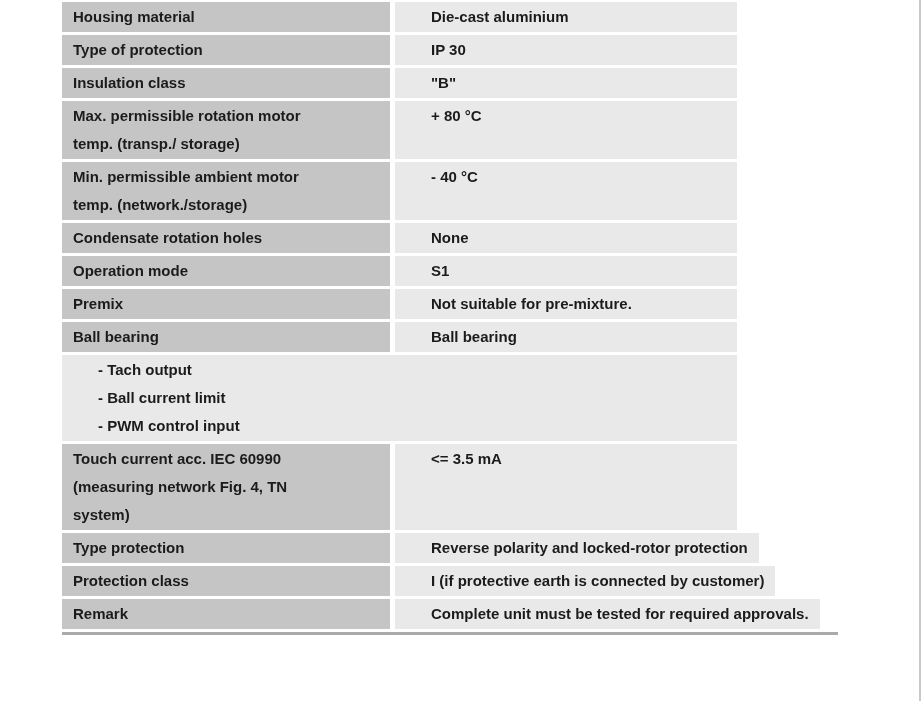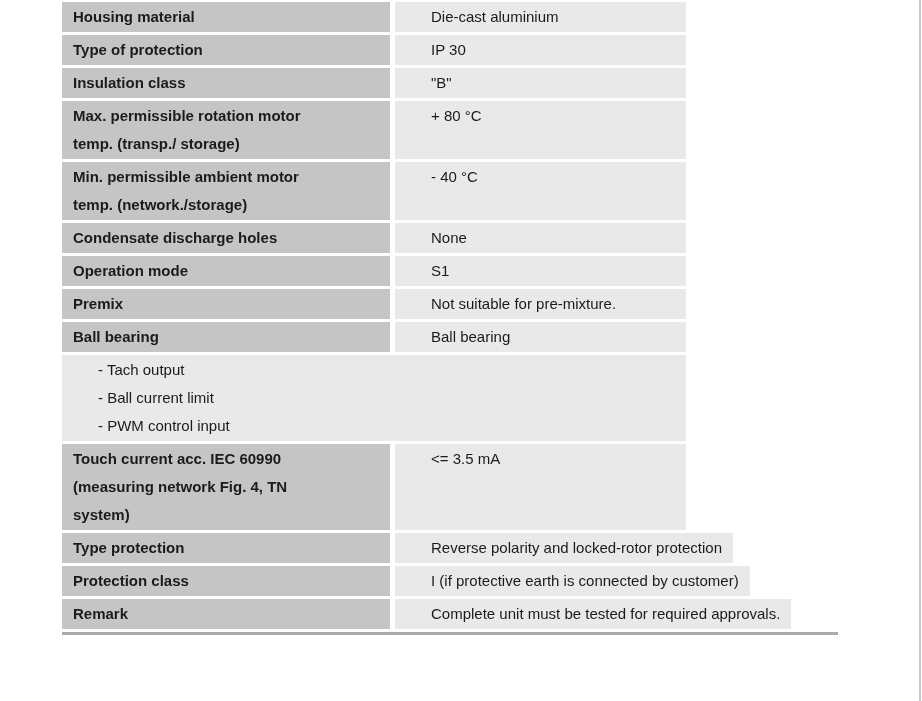--- a/index.html
+++ b/index.html
@@ -16,21 +16,21 @@
   }
   .page {
     position: absolute;
     inset: 0;
     background: var(--page-bg, #ffffff);
   }
   .spec-table {
     position: absolute;
     left: 62px;
     top: 2px;
-    width: 624px;
+    width: 675px;
     display: flex;
     flex-direction: column;
     gap: 3px;
     justify-content: flex-end;
   }
   .row {
     display: flex;
     gap: 5px;
   }
   .cell {
@@ -45,21 +45,21 @@
   }
   .label-cell {
     width: 328px;
     flex: 0 0 328px;
     background: var(--label-bg, #c5c5c5);
     font-weight: bold;
   }
   .value-cell {
     flex: 1 1 auto;
     background: var(--value-bg, #e9e9e9);
-    font-weight: normal;
+    font-weight: bold;
     padding-left: 36px;
   }
   .table-bottom-rule {
     height: 3px;
     width: 776px;
     background: var(--rule-color, #aaaaaa);
   }
   .page-edge-line {
     position: absolute;
     top: 0;
@@ -111,21 +111,21 @@
         <div class="cell label-cell">
           <div class="line">Min. permissible ambient motor</div>
           <div class="line">temp. (network./storage)</div>
         </div>
         <div class="cell value-cell">
           <div class="line">- 40 °C</div>
         </div>
       </div>
       <div class="row">
         <div class="cell label-cell">
-          <div class="line">Condensate discharge holes</div>
+          <div class="line">Condensate rotation holes</div>
         </div>
         <div class="cell value-cell">
           <div class="line">None</div>
         </div>
       </div>
       <div class="row">
         <div class="cell label-cell">
           <div class="line">Operation mode</div>
         </div>
         <div class="cell value-cell">

